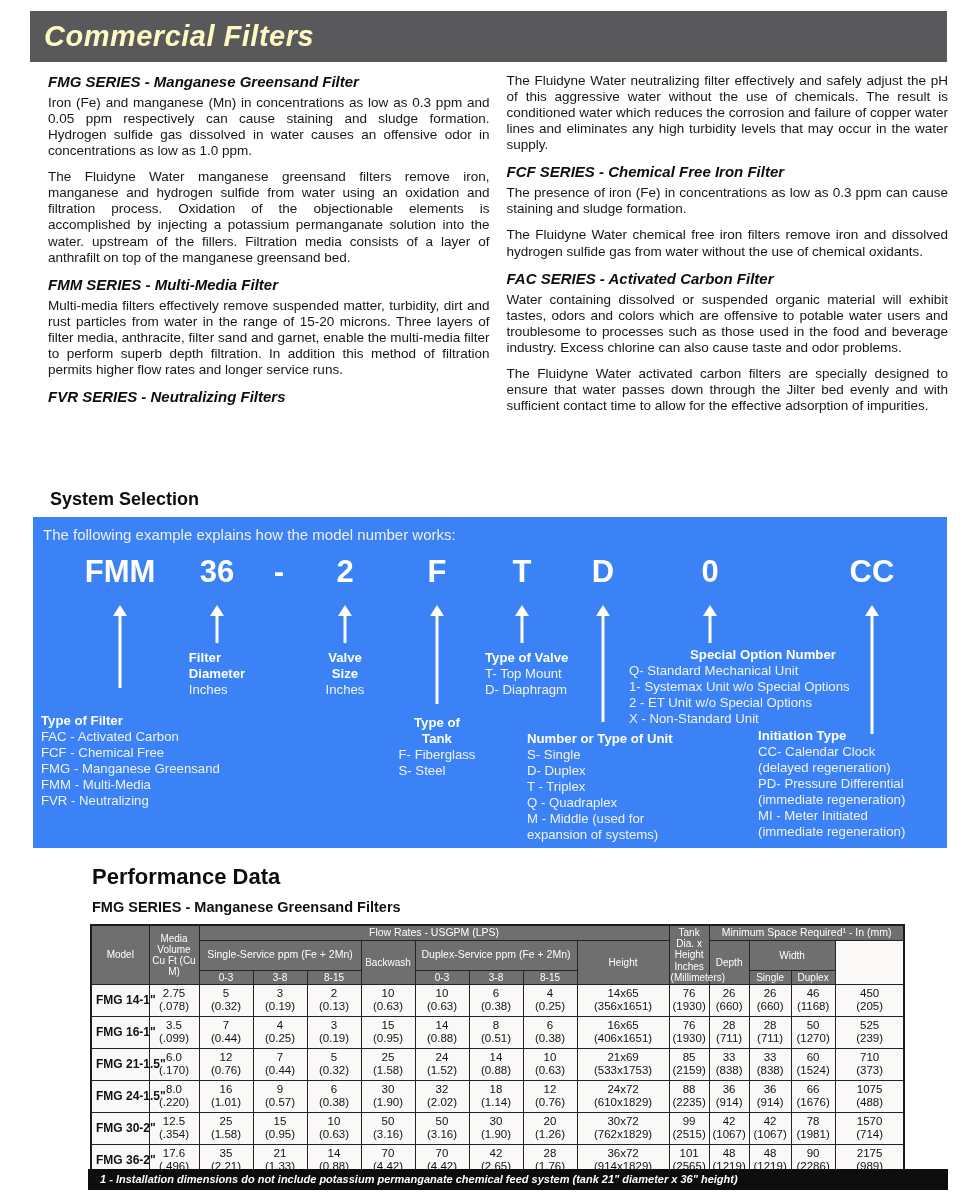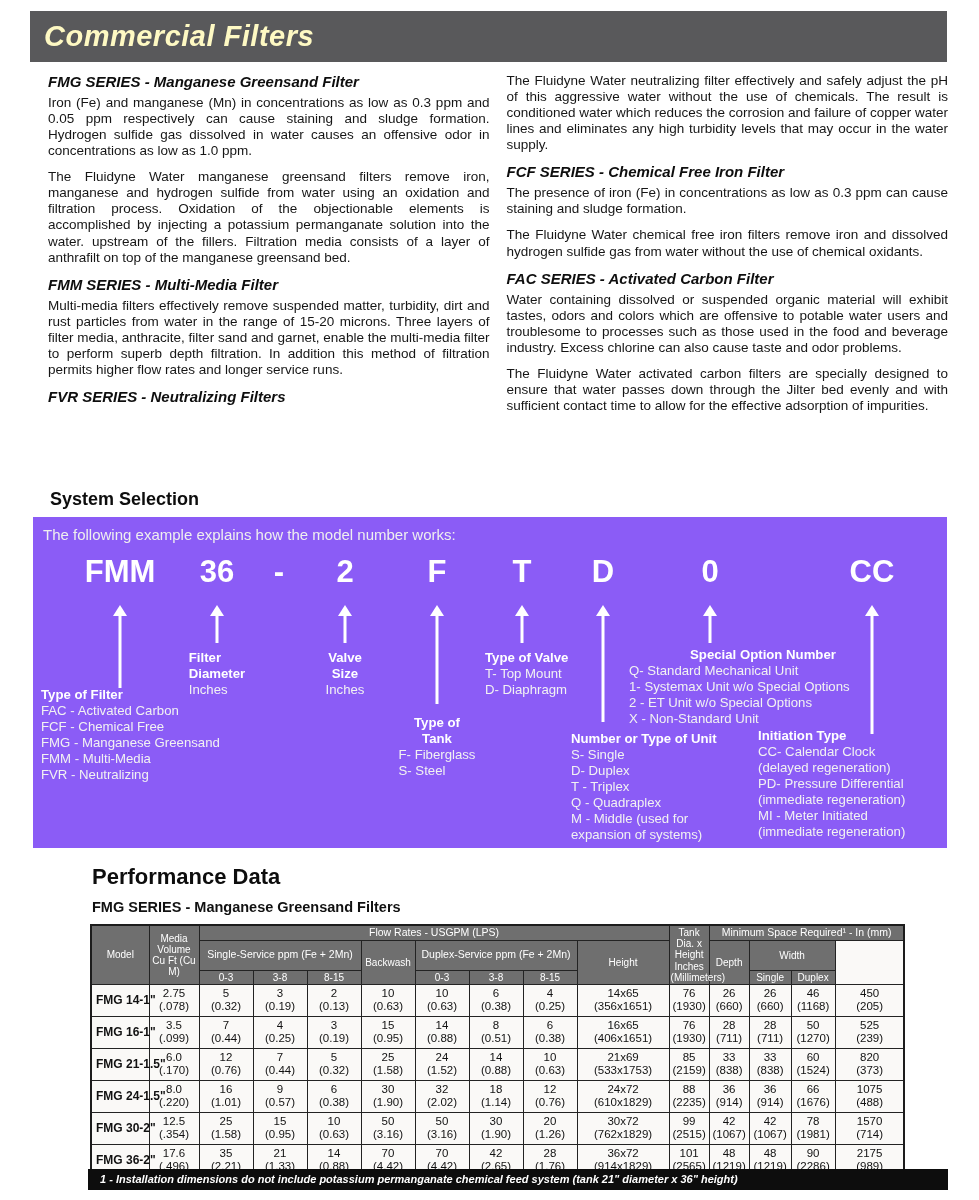--- a/index.html
+++ b/index.html
@@ -13,42 +13,42 @@
 
   
   .cols{position:absolute;top:73px;left:48px;width:900px;display:flex;gap:17px;}
   .col{width:442px;}
   .series{font-size:15px;font-weight:bold;font-style:italic;margin:9px 0 5px;color:#0e0e0e;}
   .col .series:first-child{margin-top:0;}
   .col p{font-size:13.5px;line-height:1.19;text-align:justify;margin:0 0 10px;color:#161616;}
 
   
   .ss-head{position:absolute;left:50px;top:489px;font-size:18px;font-weight:bold;color:#0d0d0d;}
-  .ssbox{position:absolute;left:33px;top:517px;width:914px;height:331px;background:#8b5cf6;color:#fff;}
+  .ssbox{position:absolute;left:33px;top:517px;width:914px;height:331px;background:#3b82f6;color:#fff;}
   .ssbox .intro{position:absolute;left:10px;top:9px;font-size:15px;color:#efefef;}
   .mchar{position:absolute;top:37px;transform:translateX(-50%);font-size:31px;font-weight:bold;color:#fff;}
   .c0{left:87px}.c1{left:184px}.c2{left:246px}.c3{left:312px}.c4{left:404px}
   .c5{left:489px}.c6{left:570px}.c7{left:677px}.c8{left:839px}
   .arrow{position:absolute;top:88px;width:0;}
   .arrow .head{width:0;height:0;border-left:7px solid transparent;border-right:7px solid transparent;
                border-bottom:11px solid #fff;transform:translateX(-7px);}
   .arrow .shaft{width:3px;background:#fff;transform:translateX(-1.5px);}
   .a0{left:87px}.a1{left:184px}.a2{left:312px}.a3{left:404px}
   .a4{left:489px}.a5{left:570px}.a6{left:677px}.a7{left:839px}
   .a0 .shaft{height:72px}.a1 .shaft,.a2 .shaft,.a4 .shaft,.a6 .shaft{height:27px}
   .a3 .shaft{height:88px}.a5 .shaft{height:106px}.a7 .shaft{height:118px}
   .lbl{position:absolute;font-size:13.2px;line-height:16px;color:#f2f2f2;}
   .lbl .ttl{font-weight:bold;color:#fff;}
-  .lbl-filter{left:8px;top:170px;}
+  .lbl-filter{left:8px;top:196px;}
   .lbl-diam{left:184px;top:133px;transform:translateX(-50%);text-align:left;}
   .lbl-valvesize{left:312px;top:133px;transform:translateX(-50%);text-align:center;}
   .lbl-tank{left:404px;top:198px;transform:translateX(-50%);}
   .lbl-tank .ttl{text-align:center;}
   .lbl-valvetype{left:452px;top:133px;}
-  .lbl-unit{left:494px;top:214px;margin-left:44px;}
+  .lbl-unit{left:494px;top:214px;}
   .lbl-special{left:596px;top:130px;width:268px;}
   .lbl-special .ttl{text-align:center;}
   .lbl-init{left:725px;top:211px;}
 
   
   .pd-head{position:absolute;left:92px;top:864px;font-size:22px;font-weight:bold;color:#0d0d0d;}
   .pd-sub{position:absolute;left:92px;top:899px;font-size:14.5px;font-weight:bold;color:#111;}
   table.perf{position:absolute;left:90px;top:924px;width:813px;border-collapse:collapse;
              table-layout:fixed;background:#faf9f7;}
   table.perf th{background:#6f6f6f;color:#fff;font-weight:normal;font-size:10px;line-height:1.12;
@@ -418,21 +418,21 @@
           </td>
           <td>
             <div>33</div>
             <div>(838)</div>
           </td>
           <td>
             <div>60</div>
             <div>(1524)</div>
           </td>
           <td>
-            <div>820</div>
+            <div>710</div>
             <div>(373)</div>
           </td>
         </tr>
         <tr>
           <td class="model-cell">FMG 24-1.5"</td>
           <td>
             <div>8.0</div>
             <div>(.220)</div>
           </td>
           <td>

